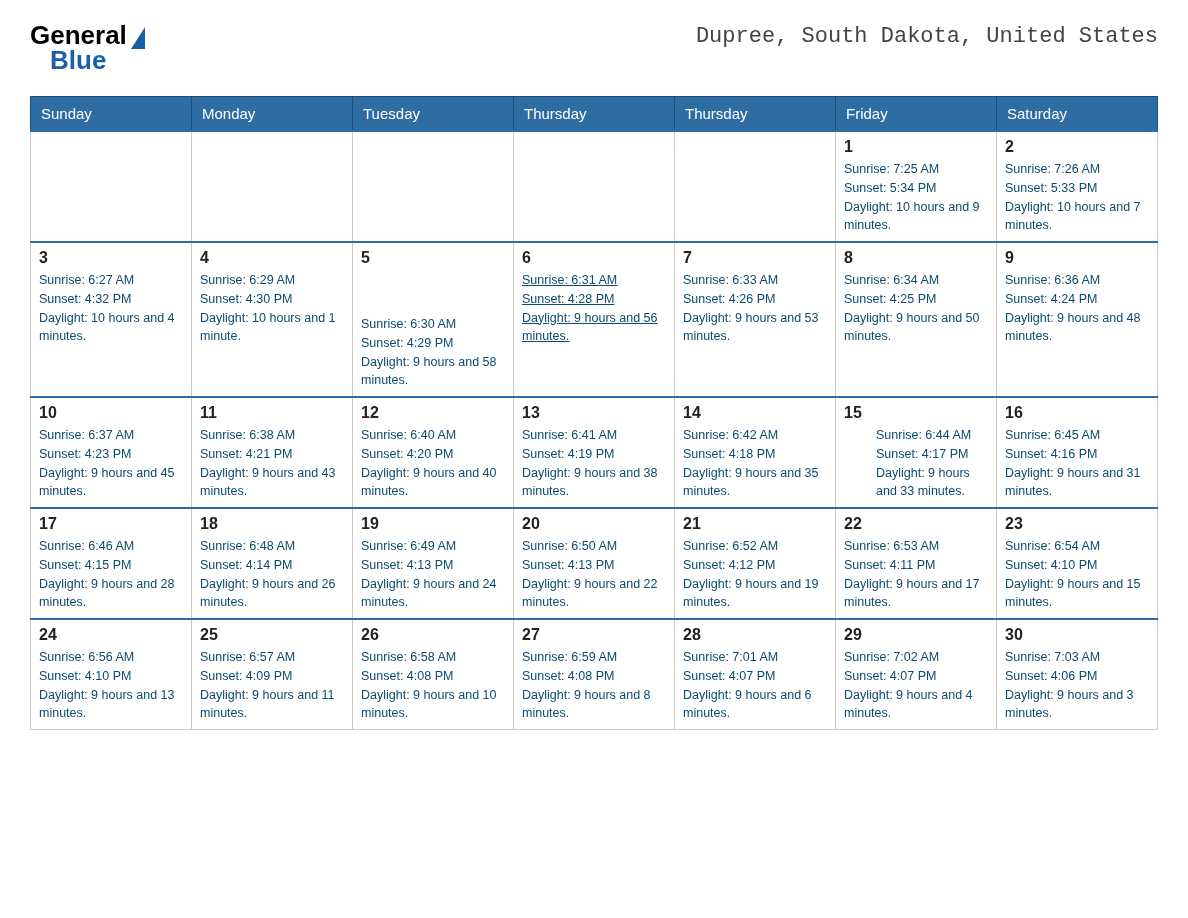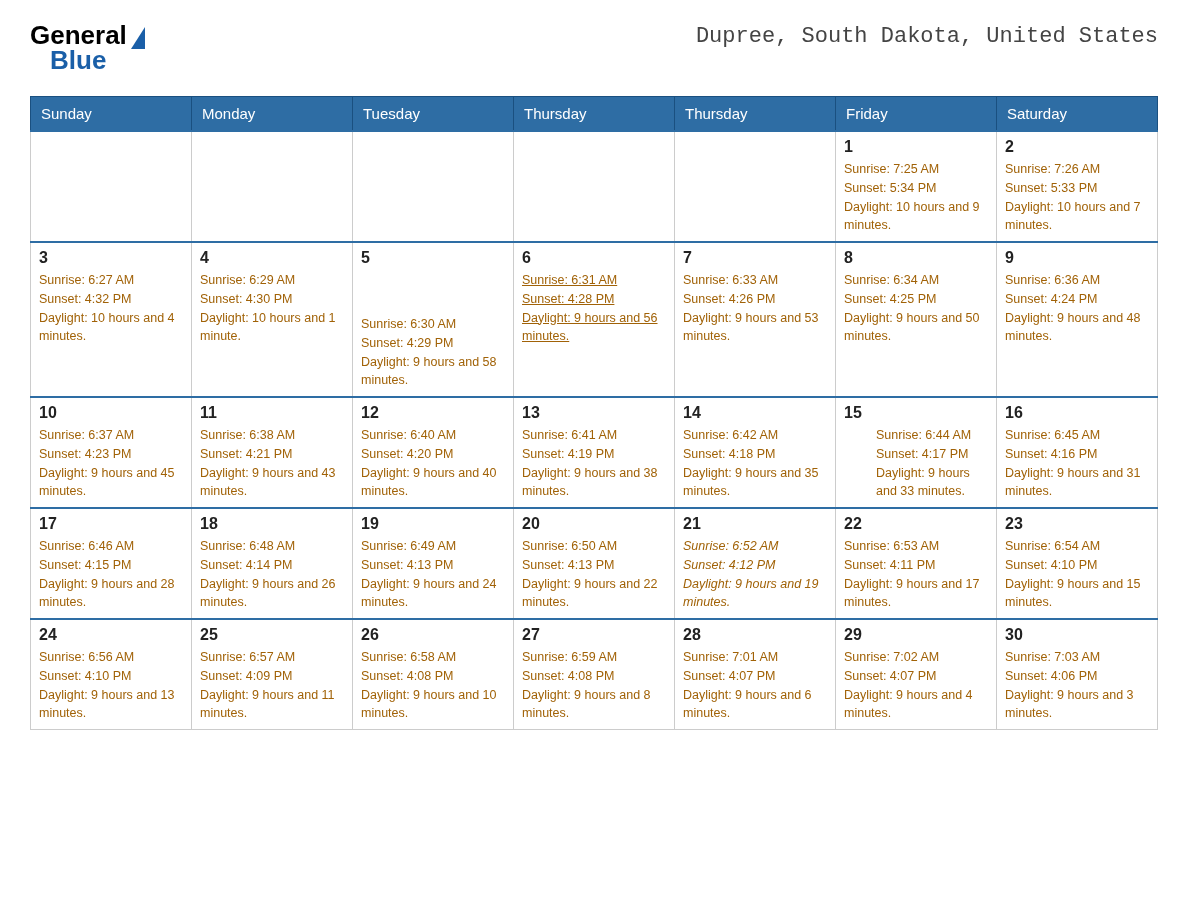--- a/index.html
+++ b/index.html
@@ -88,21 +88,21 @@
       height: 110px;
     }
     .day-number {
       font-size: 16px;
       font-weight: bold;
       color: #222;
       margin-bottom: 4px;
     }
     .day-info {
       font-size: 12.5px;
-      color: #a16207;
+      color: #0c4a6e;
       line-height: 1.5;
     }
     .calendar tbody tr {
       border-top: 2px solid #2e6da4;
     }
   </style>
 </head>
 <body>
 
 <div class="header-area">
@@ -258,21 +258,21 @@
 Daylight: 9 hours and 24 minutes.</div>
         </td>
         <td>
           <div class="day-number">20</div>
           <div class="day-info" style="white-space: pre-line;">Sunrise: 6:50 AM
 Sunset: 4:13 PM
 Daylight: 9 hours and 22 minutes.</div>
         </td>
         <td>
           <div class="day-number">21</div>
-          <div class="day-info" style="white-space: pre-line; font-style: italic;">Sunrise: 6:52 AM
+          <div class="day-info" style="white-space: pre-line;">Sunrise: 6:52 AM
 Sunset: 4:12 PM
 Daylight: 9 hours and 19 minutes.</div>
         </td>
         <td>
           <div class="day-number">22</div>
           <div class="day-info" style="white-space: pre-line;">Sunrise: 6:53 AM
 Sunset: 4:11 PM
 Daylight: 9 hours and 17 minutes.</div>
         </td>
         <td>

